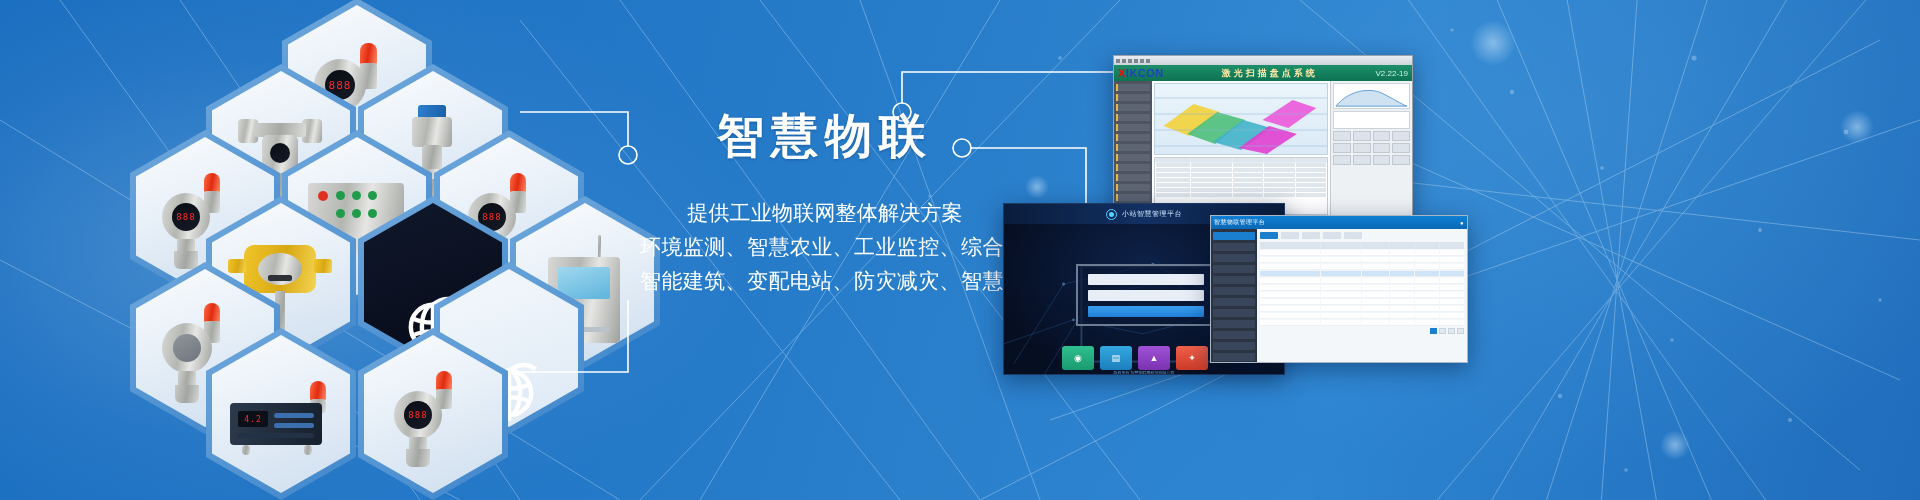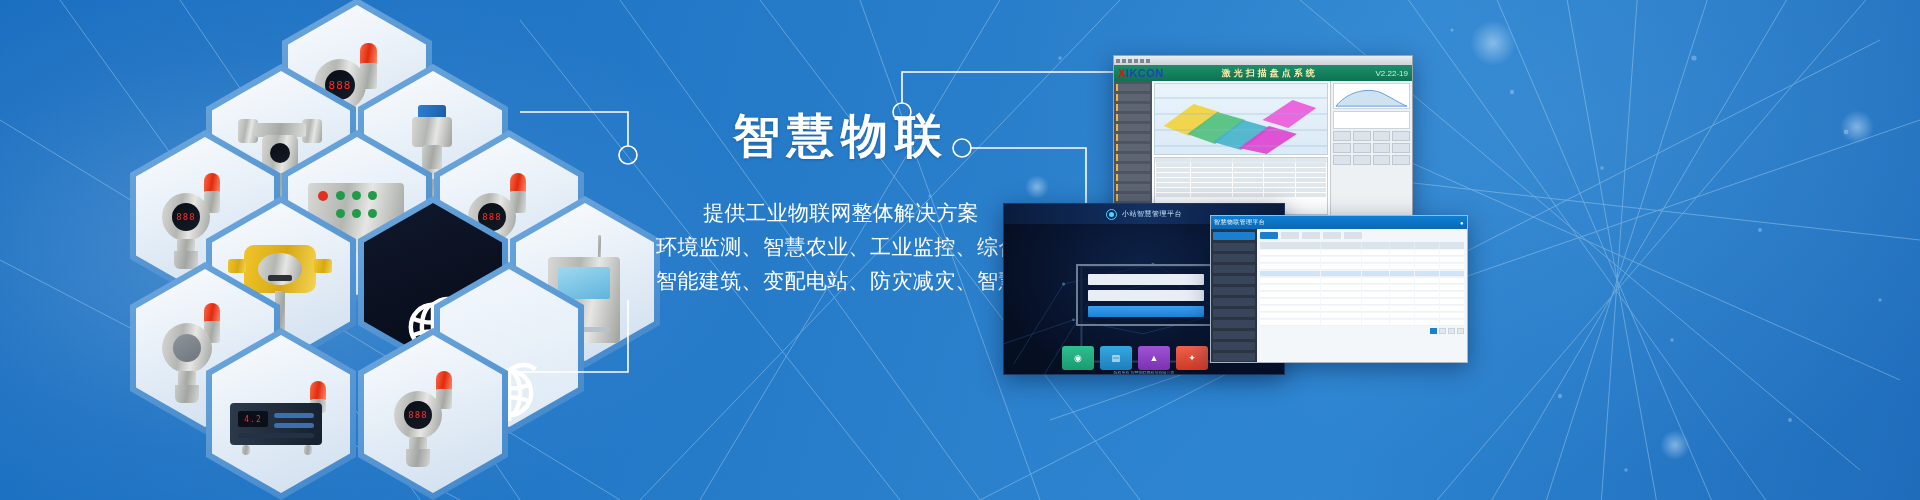--- a/index.html
+++ b/index.html
@@ -51,21 +51,21 @@
   .lamp  { background:linear-gradient(100deg,#ff6a45 0%,#e02b10 50%,#ff8a66 100%); border-radius:8px 8px 3px 3px; }
   .lcd   { background:linear-gradient(160deg,#9fd8ef,#5fb4dd); }
   .digit { color:#ff2b2b; font-family:"DejaVu Sans Mono",monospace; font-size:11px; letter-spacing:1px; }
 
   
   .conn { position:absolute; inset:0; pointer-events:none; }
   .conn path, .conn line { stroke:#ffffff; stroke-width:1.6; fill:none; }
   .conn circle { stroke:#ffffff; stroke-width:1.6; fill:none; }
 
   
-  .textblock { position:absolute; left:656px; top:110px; width:370px; text-align:center; }
+  .textblock { position:absolute; left:640px; top:110px; width:370px; text-align:center; }
   .title {
     font-size:47px; font-weight:bold; color:#ffffff; letter-spacing:7px;
     line-height:1.1; white-space:nowrap; text-shadow:0 1px 3px rgba(0,40,90,.35);
   }
   .subs { margin-top:34px; }
   .sub {
     font-size:21px; color:#ffffff; line-height:1.62; white-space:nowrap;
     letter-spacing:.4px; font-weight:400;
   }
   .sub.s1 { letter-spacing:.2px; }

